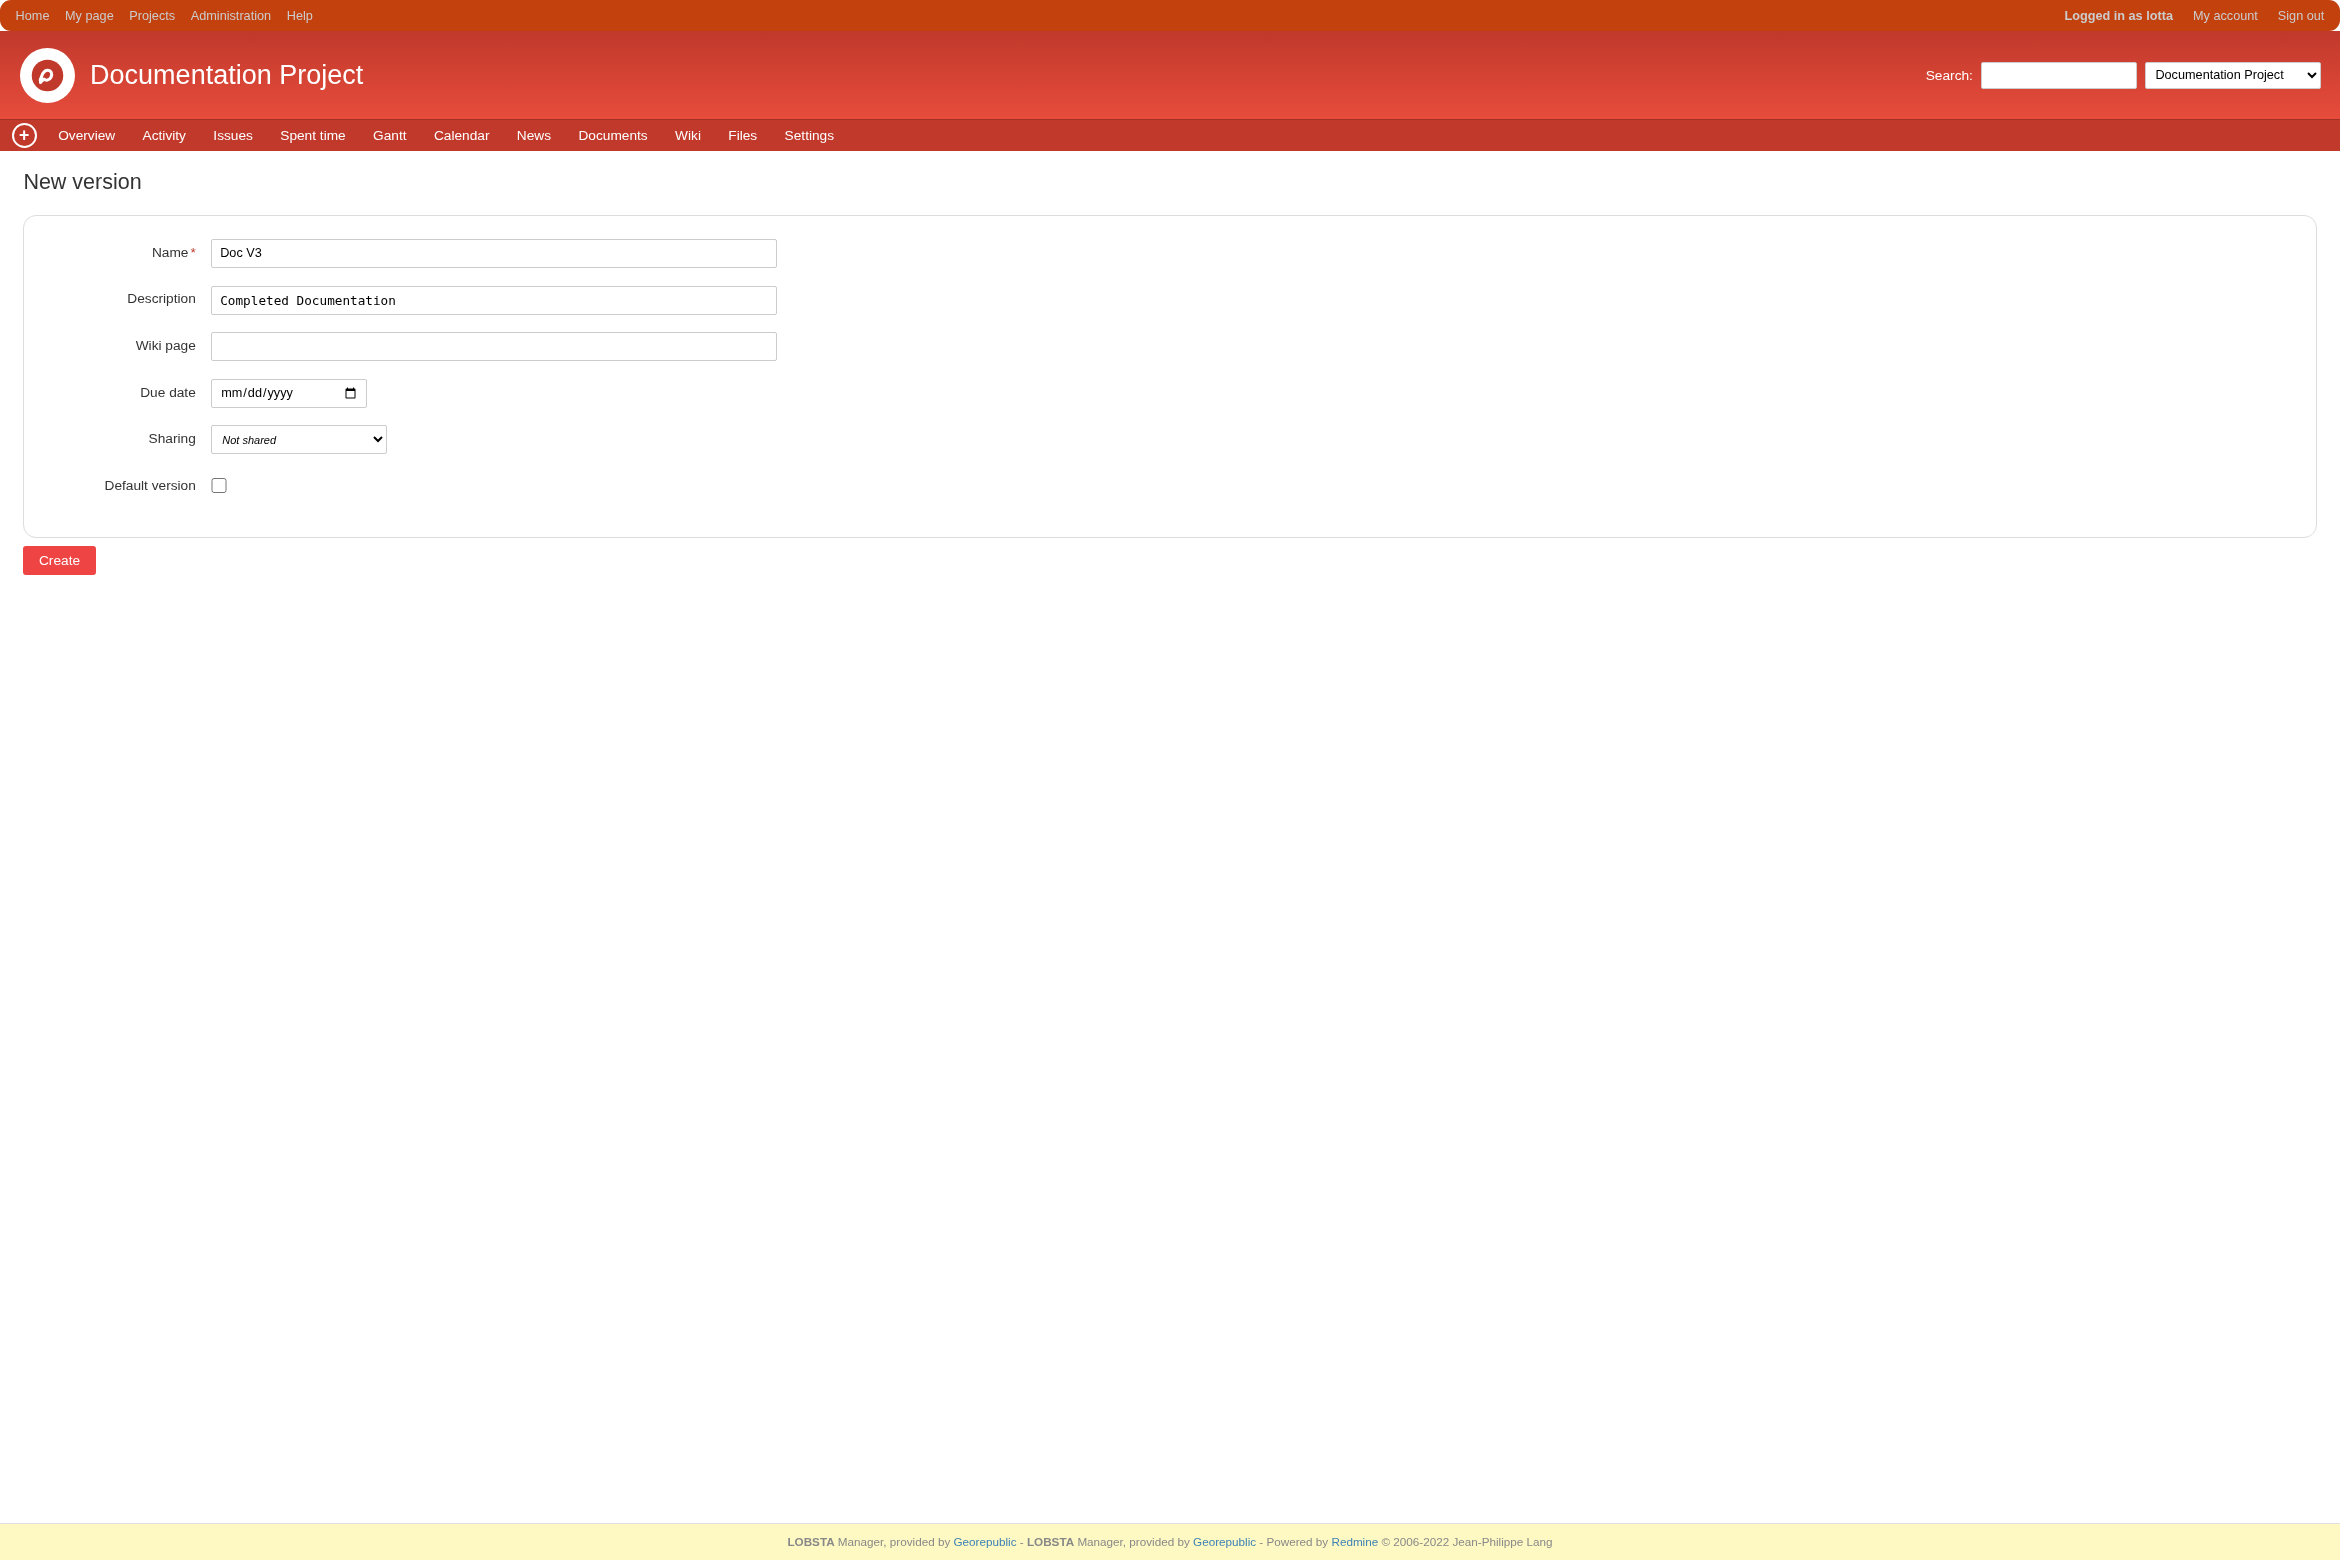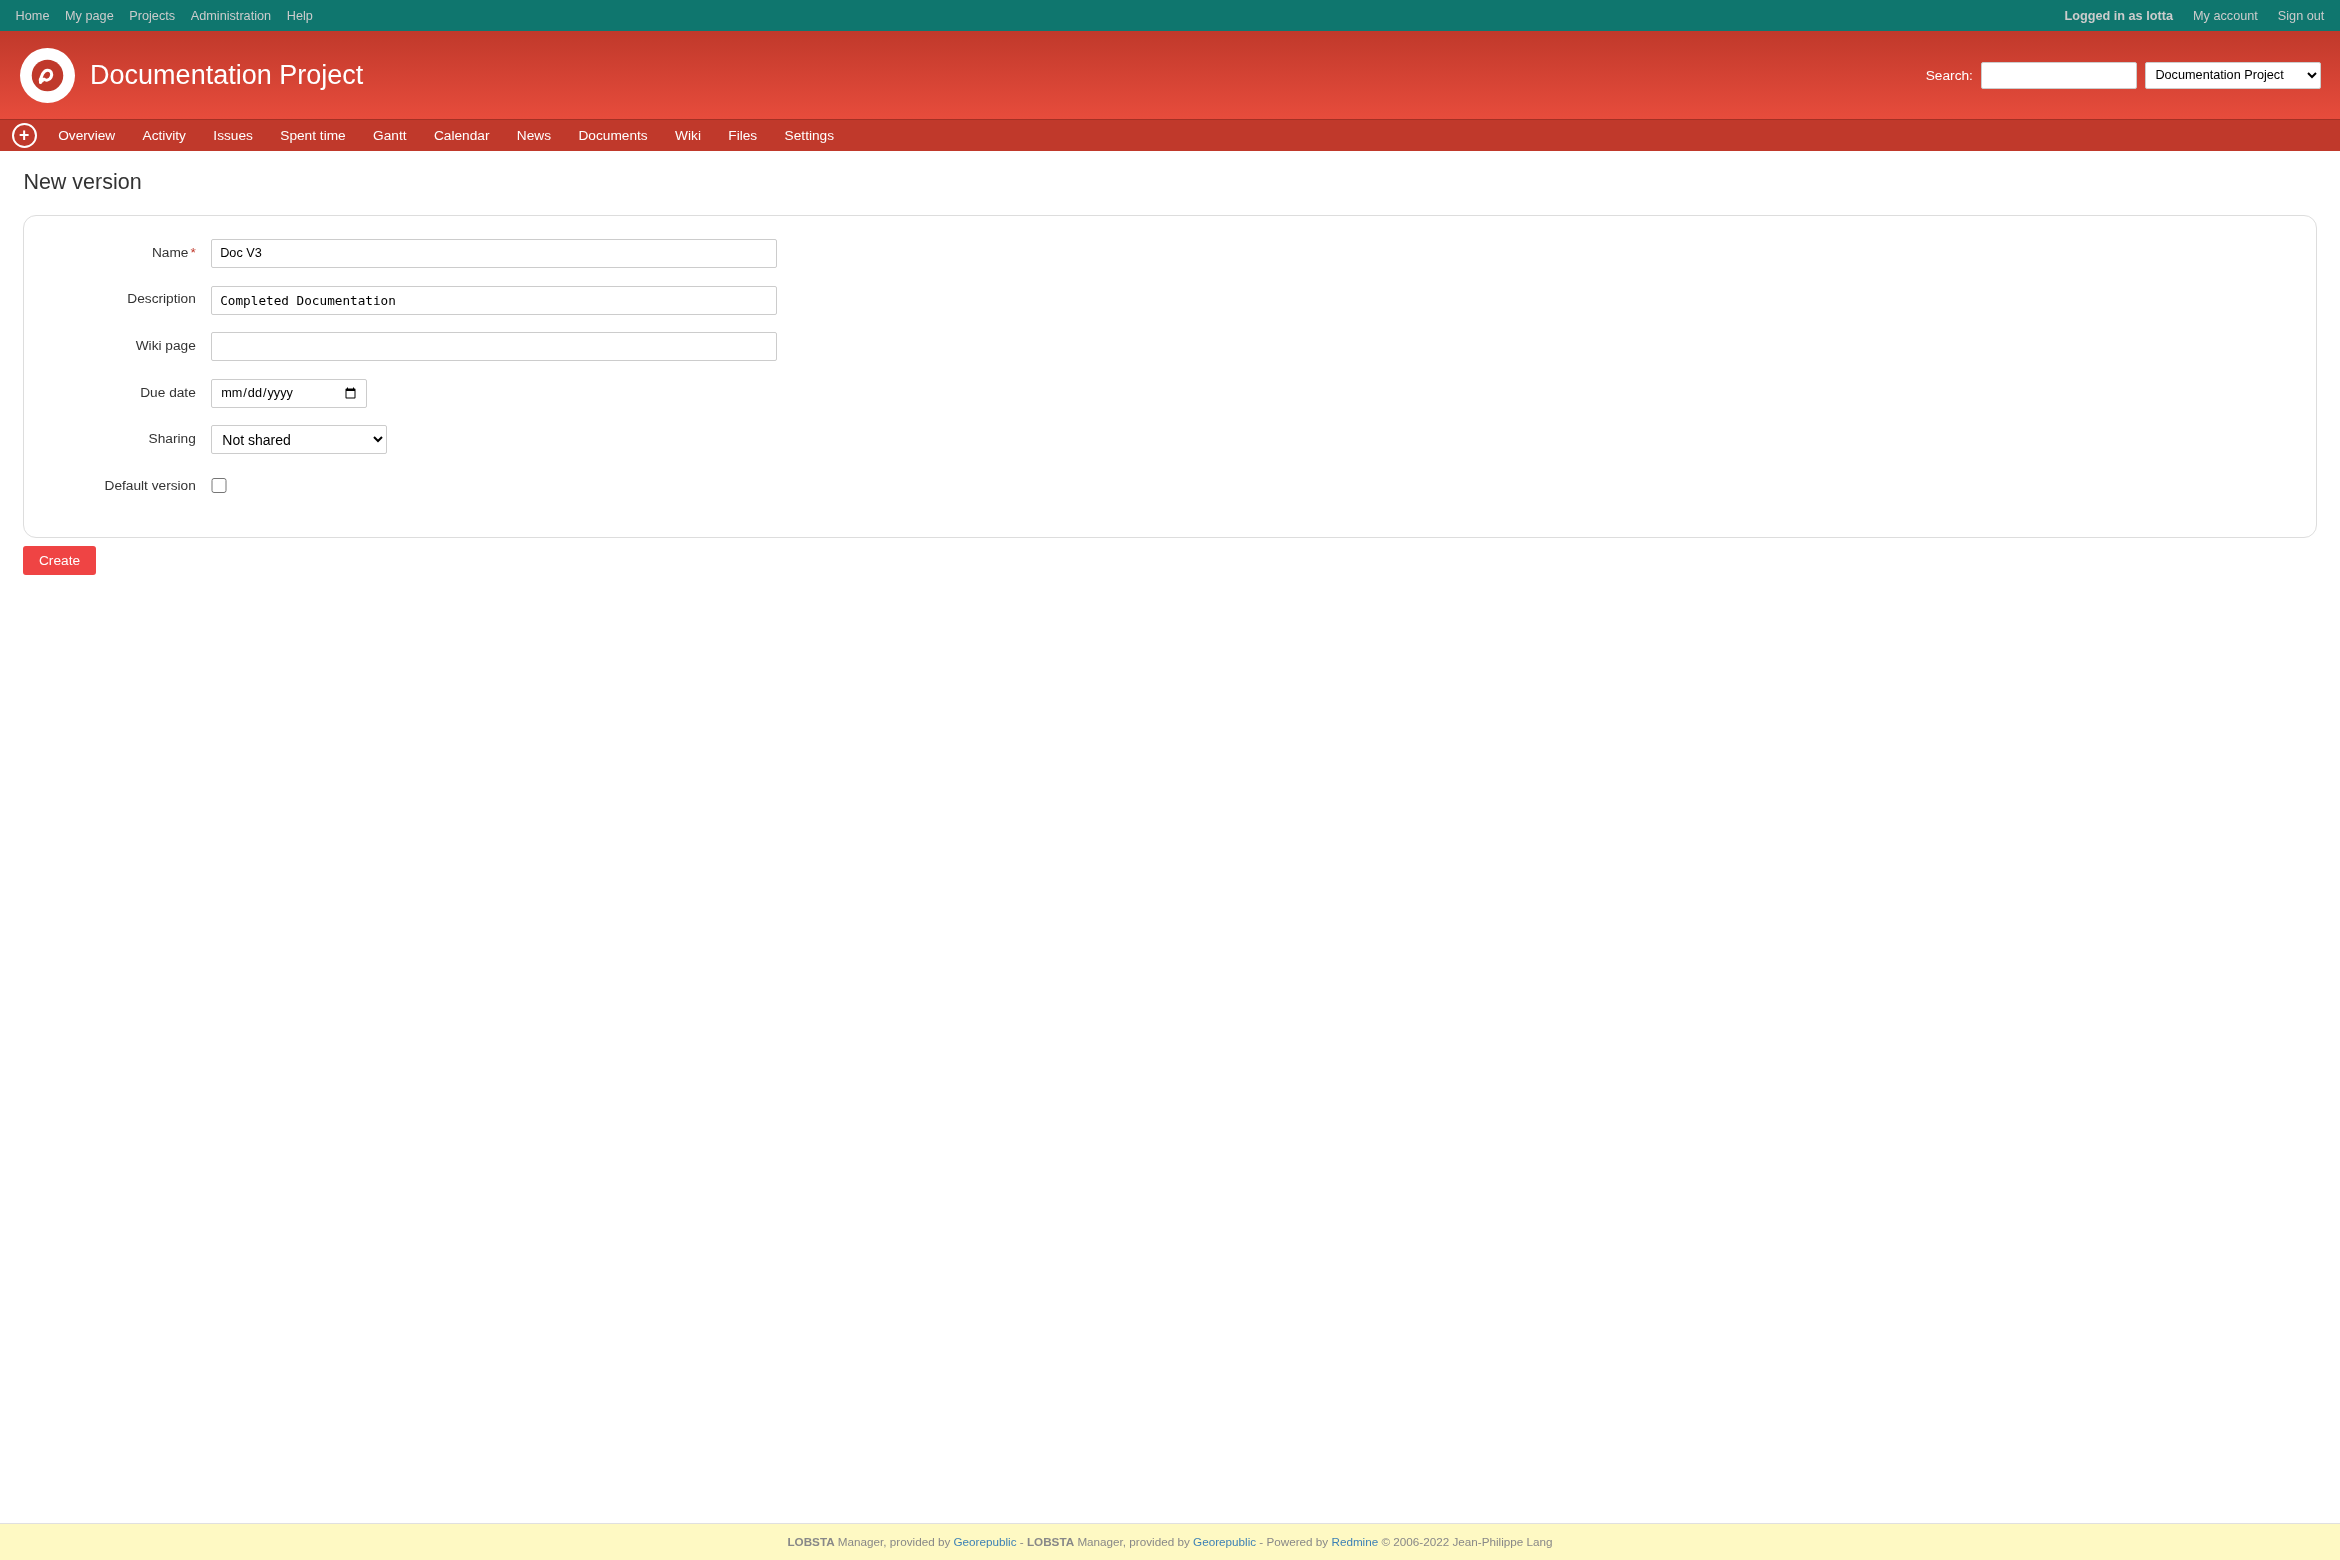--- a/index.html
+++ b/index.html
@@ -1,27 +1,28 @@
 <!DOCTYPE html>
 <html><head>
   <meta charset="utf-8">
   <style>
     * { margin: 0; padding: 0; box-sizing: border-box; }
     body { font-family: Arial, sans-serif; font-size: 13.7px; color: #333; background: #fff; min-height: 100vh; display: flex; flex-direction: column; }
 
     
     #top-nav {
-      background: #0f766e;
+      background: #c2410c;
       color: #ccc;
       padding: 0 15.6px;
       display: flex;
       align-items: center;
       justify-content: space-between;
       height: 31px;
       font-size: 12.7px;
+      border-radius: 11px;
     }
     #top-nav-left { display: flex; gap: 15.6px; }
     #top-nav-left a, #top-nav-right a {
       color: #ccc; text-decoration: none;
     }
     #top-nav-right { display: flex; align-items: flex-start; gap: 20px; }
     #top-nav-right .logged-in { color: #aaa; }
     #top-nav-right .logged-in span { color: #ccc; font-weight: bold; }
 
     
@@ -133,22 +134,23 @@
       padding: 0 7.8px;
       font-size: 12.7px;
       font-family: monospace;
     }
     .form-field select {
       width: 176px;
       height: 29px;
       border: 1px solid #ccc;
       border-radius: 2px;
       padding: 0 5.9px;
-      font-size: 14px;
+      font-size: 11px;
       background: white;
+      font-style: italic;
     }
     .form-field input[type="checkbox"] {
       width: 15.6px; height: 15.6px;
       margin-top: 5.9px;
     }
     .date-input {
       width: 156px !important;
       font-family: Arial, sans-serif !important;
     }
     #name-field {

